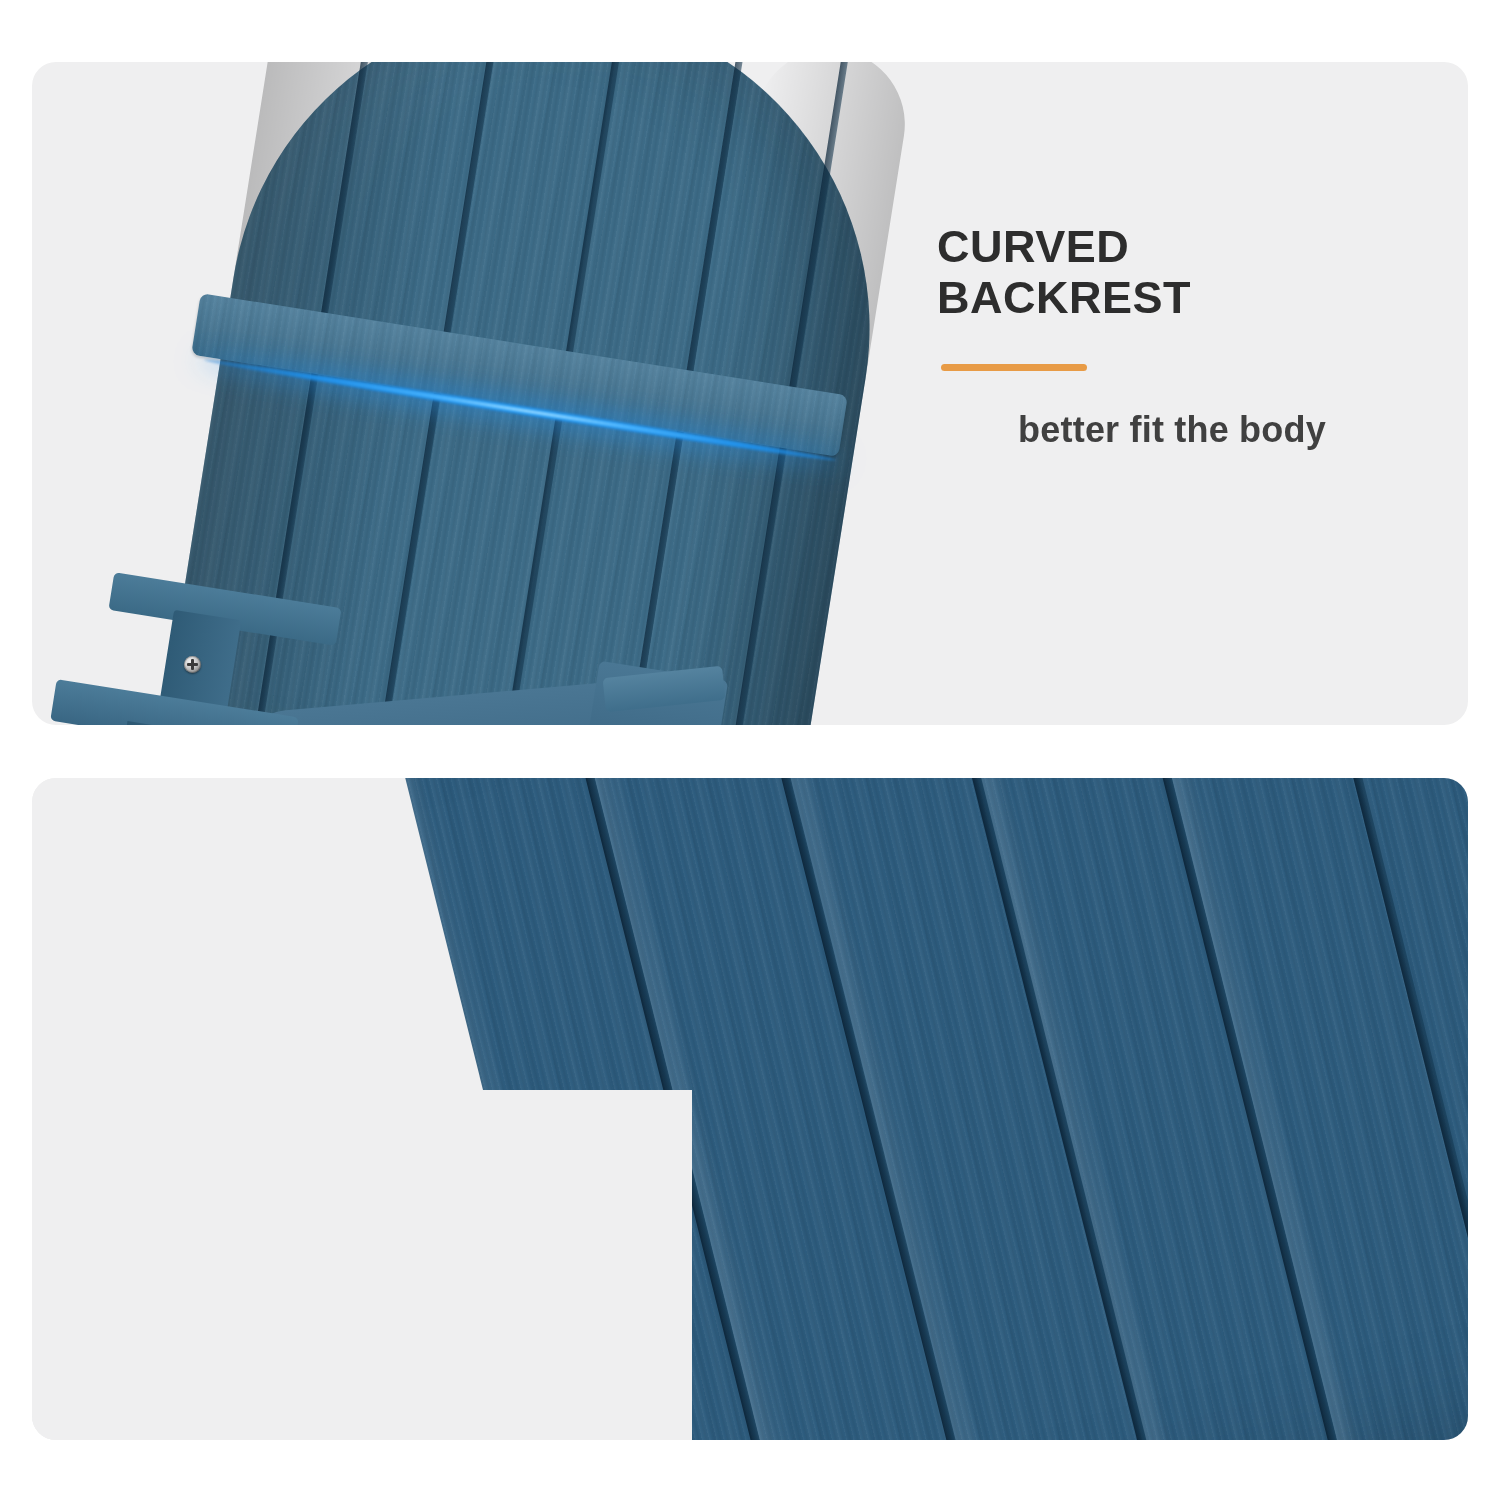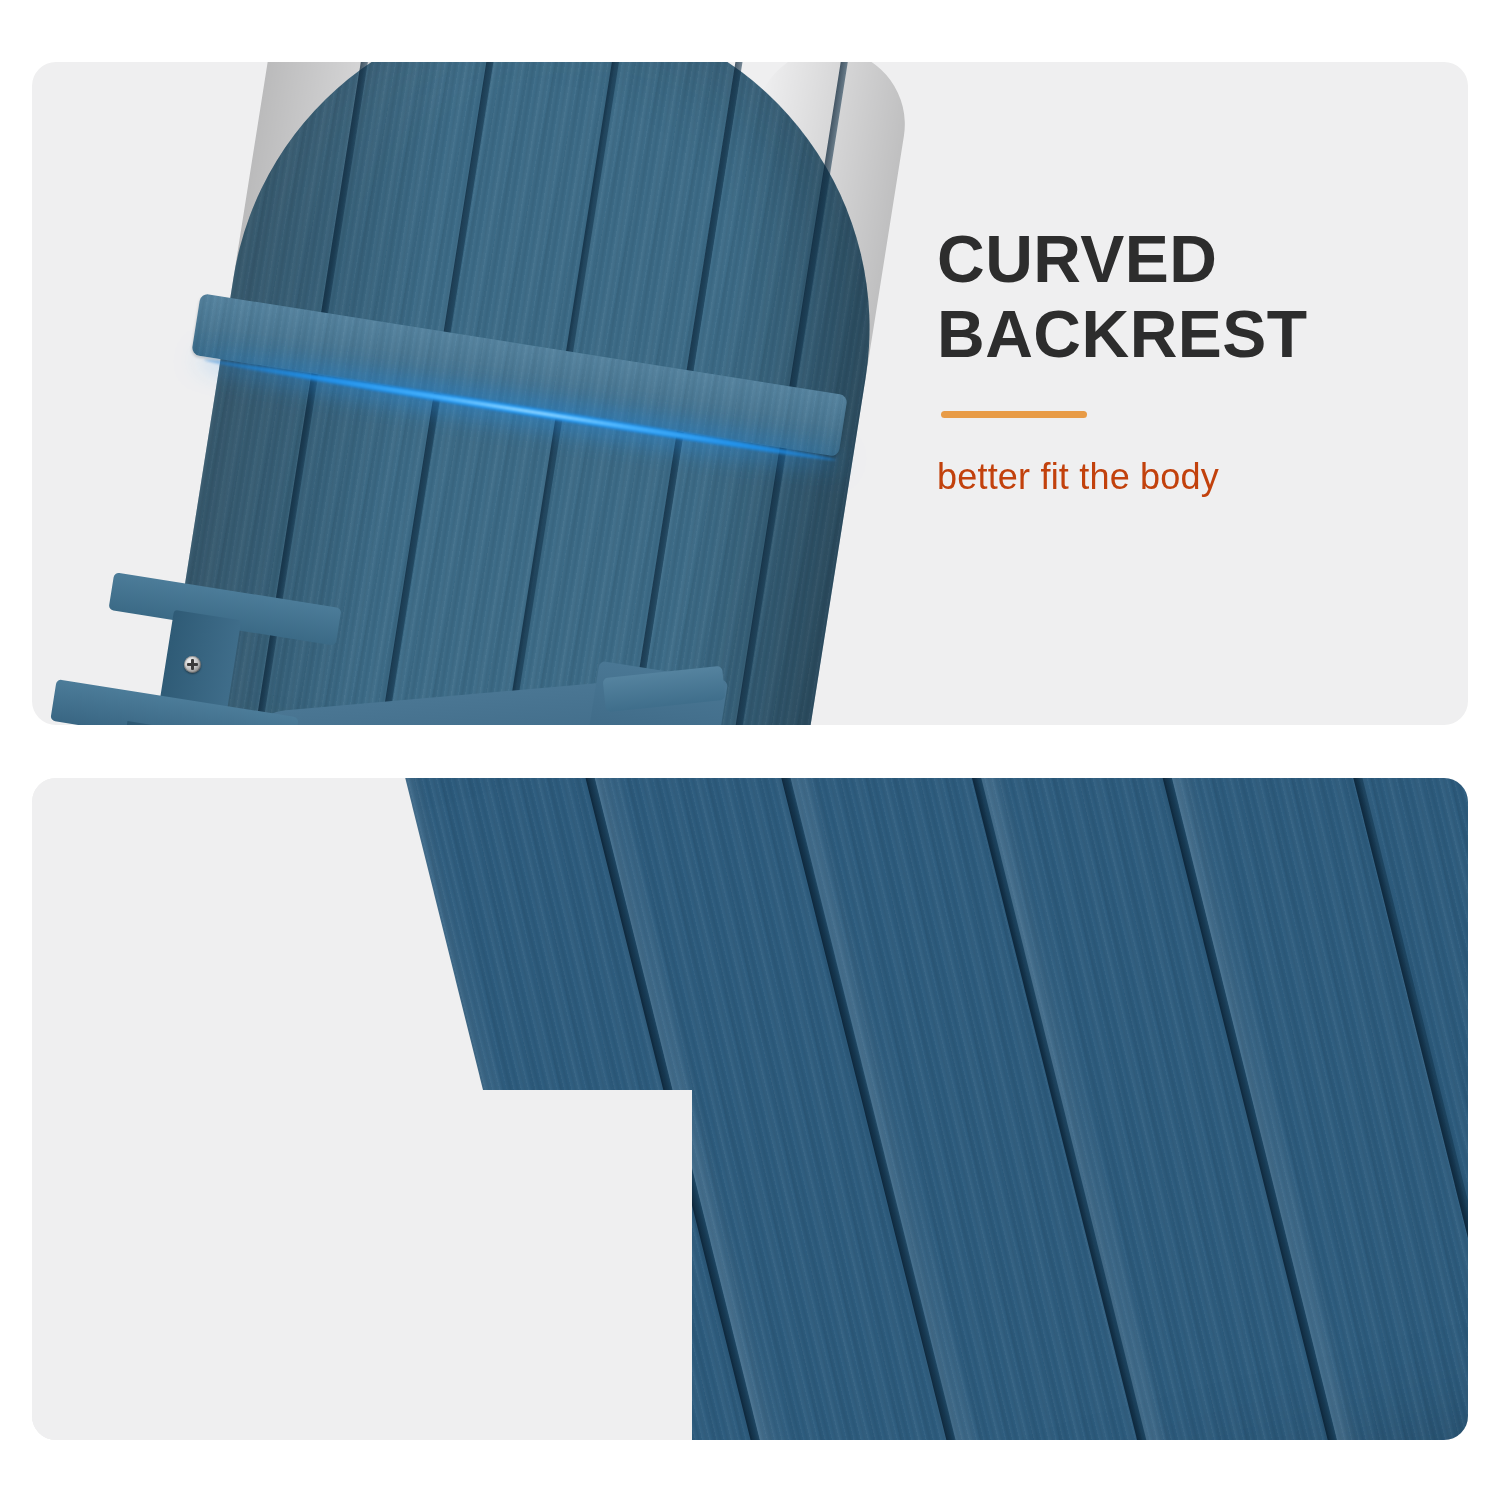--- a/index.html
+++ b/index.html
@@ -20,39 +20,40 @@
     overflow:hidden;
   }
   #panel-top{ left:32px; top:62px; width:1436px; height:663px; }
   #panel-bottom{ left:32px; top:778px; width:1436px; height:662px; }
 
   
   .textblock{position:absolute;}
   #text-top{ left:905px; top:160px; width:470px; }
 
   .headline{
-    font-size:66px;
+    font-size:45px;
     font-weight:bold;
     line-height:1.13;
     letter-spacing:0.5px;
     color:#2d2d2d;
     margin:0;
     white-space:pre-line;
   }
   .rule{
     width:146px;height:7px;border-radius:4px;
     background:#e89b46;
     margin:40px 0 38px 4px;
   }
   .subline{
     font-size:36px;
-    font-weight:normal;
-    color:#c2410c;
+    font-weight:bold;
+    color:#404040;
     letter-spacing:0.2px;
     margin:0;
+    text-align:center;
   }
 
   
   .stage{position:absolute;inset:0;}
 
   .wood{
     background:
       repeating-linear-gradient(90deg,
         rgba(255,255,255,0.045) 0px,
         rgba(255,255,255,0.0) 2px,

